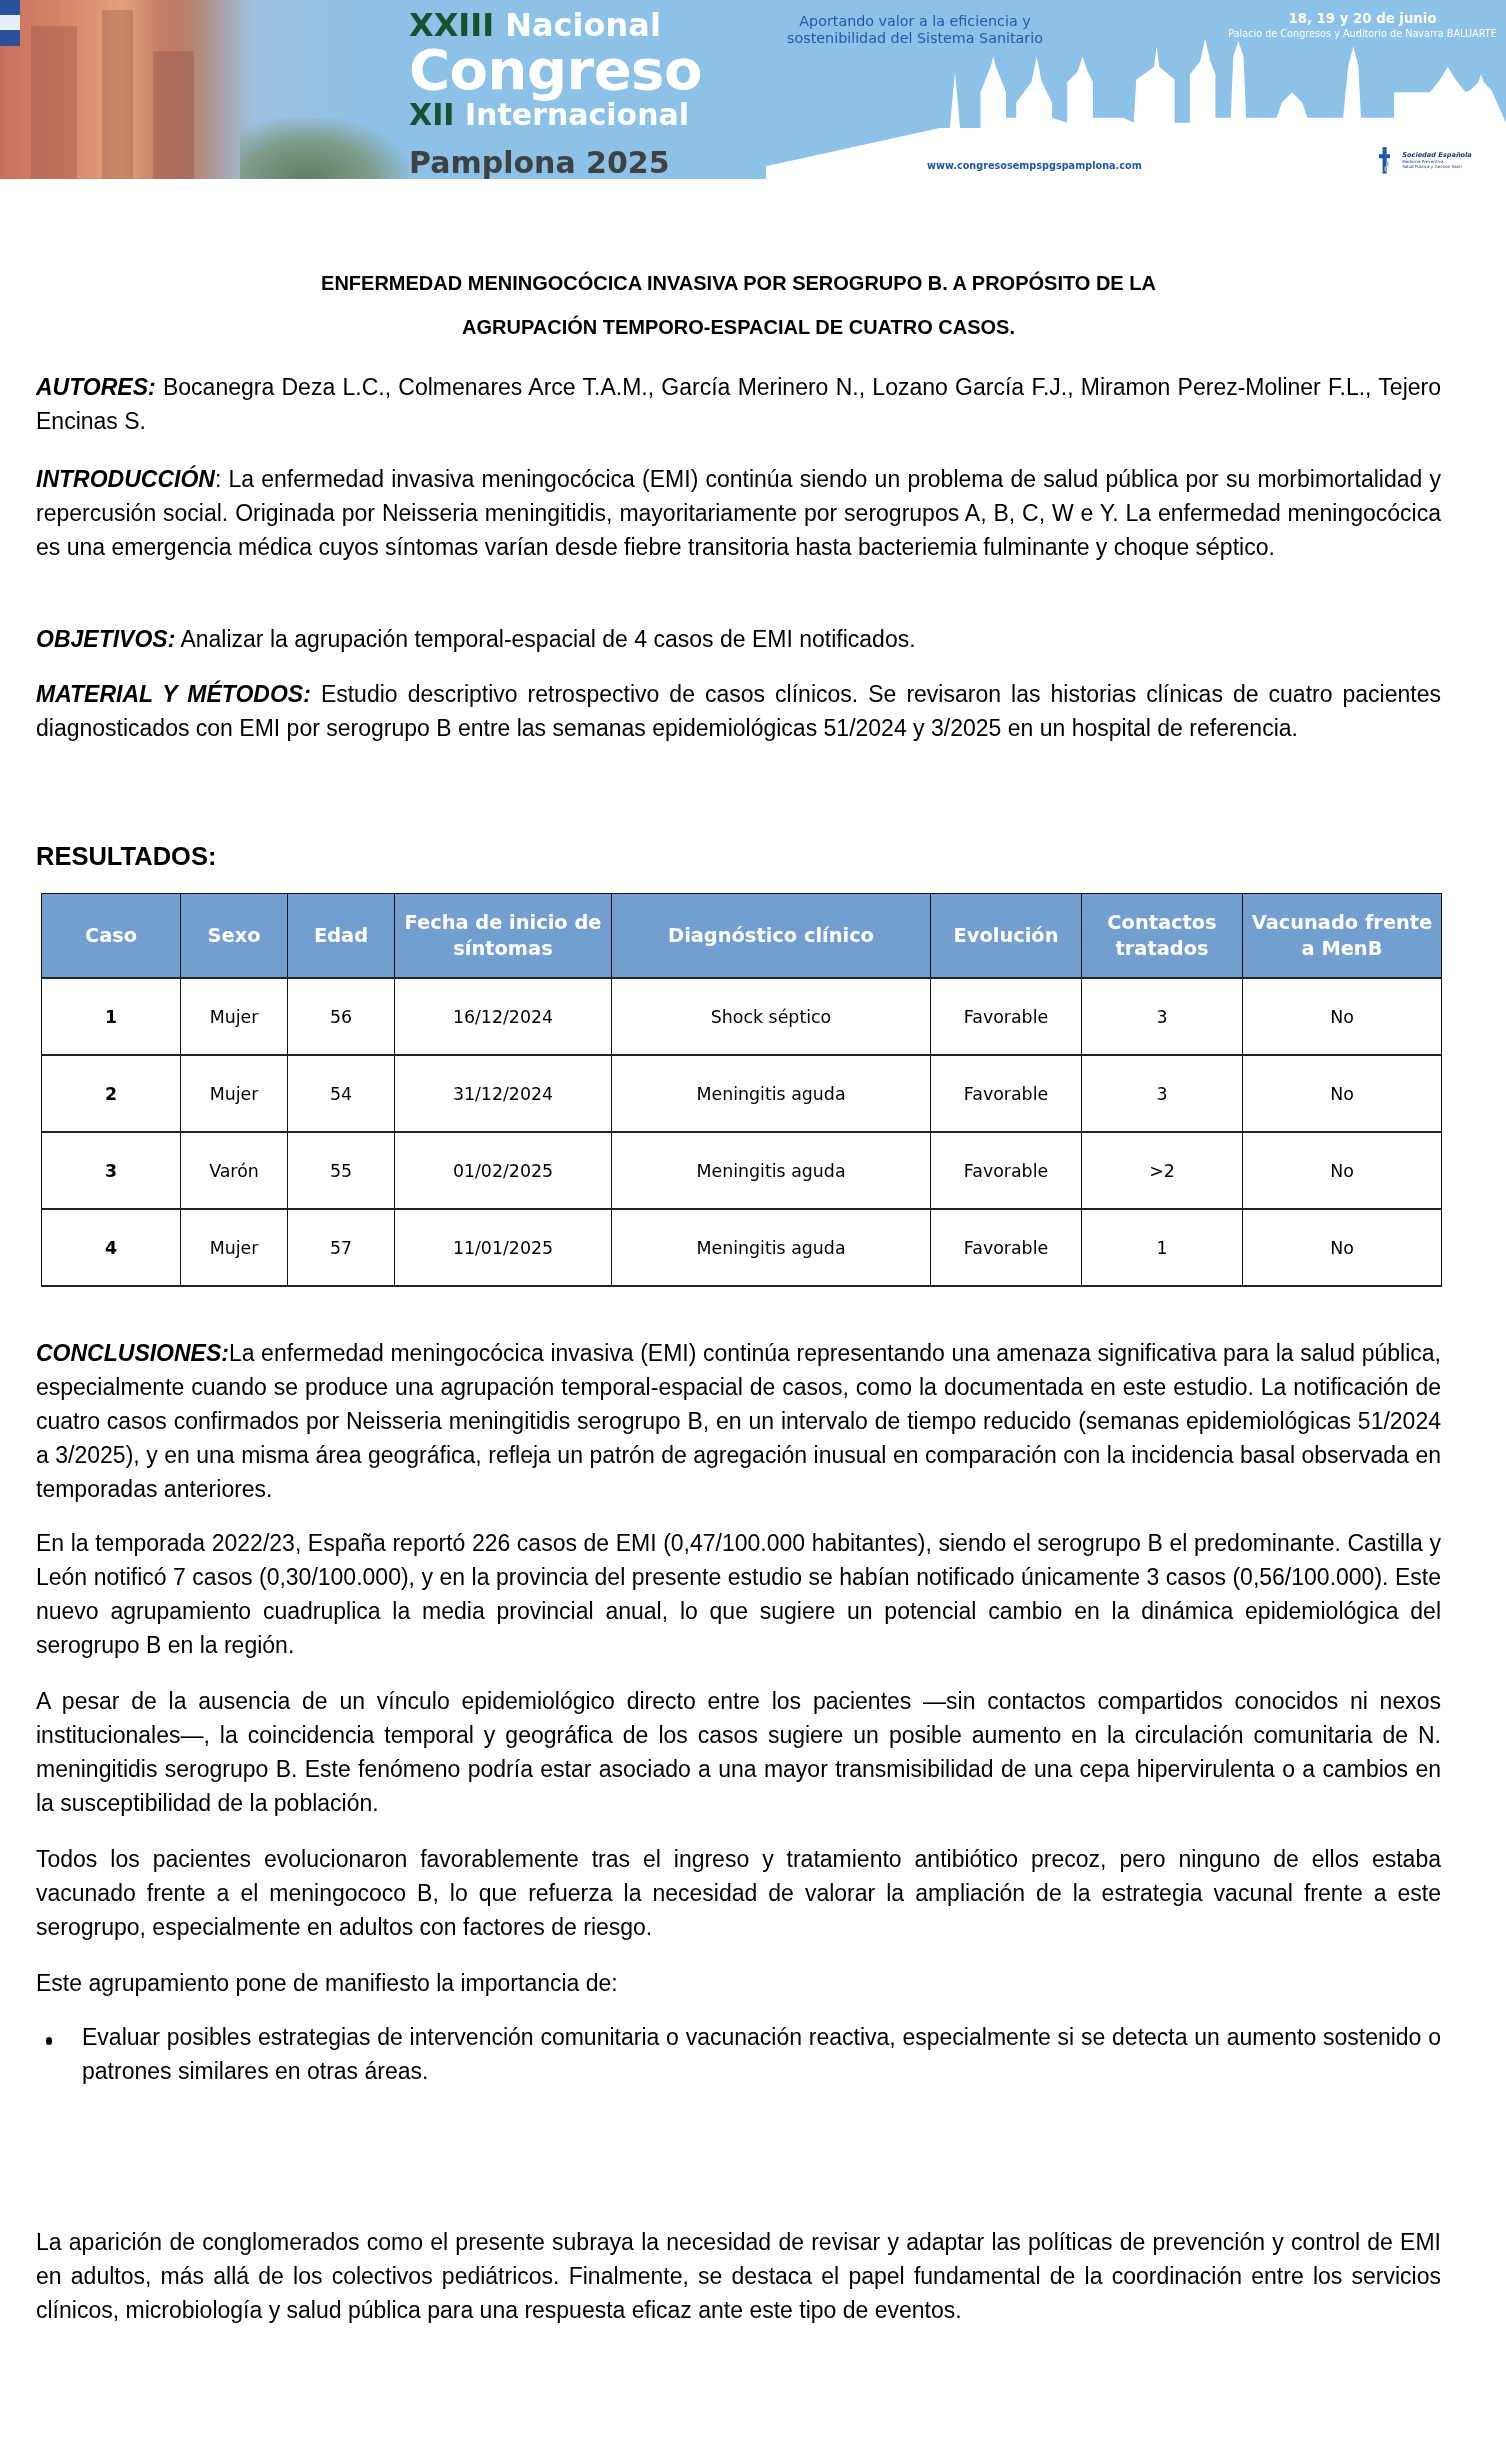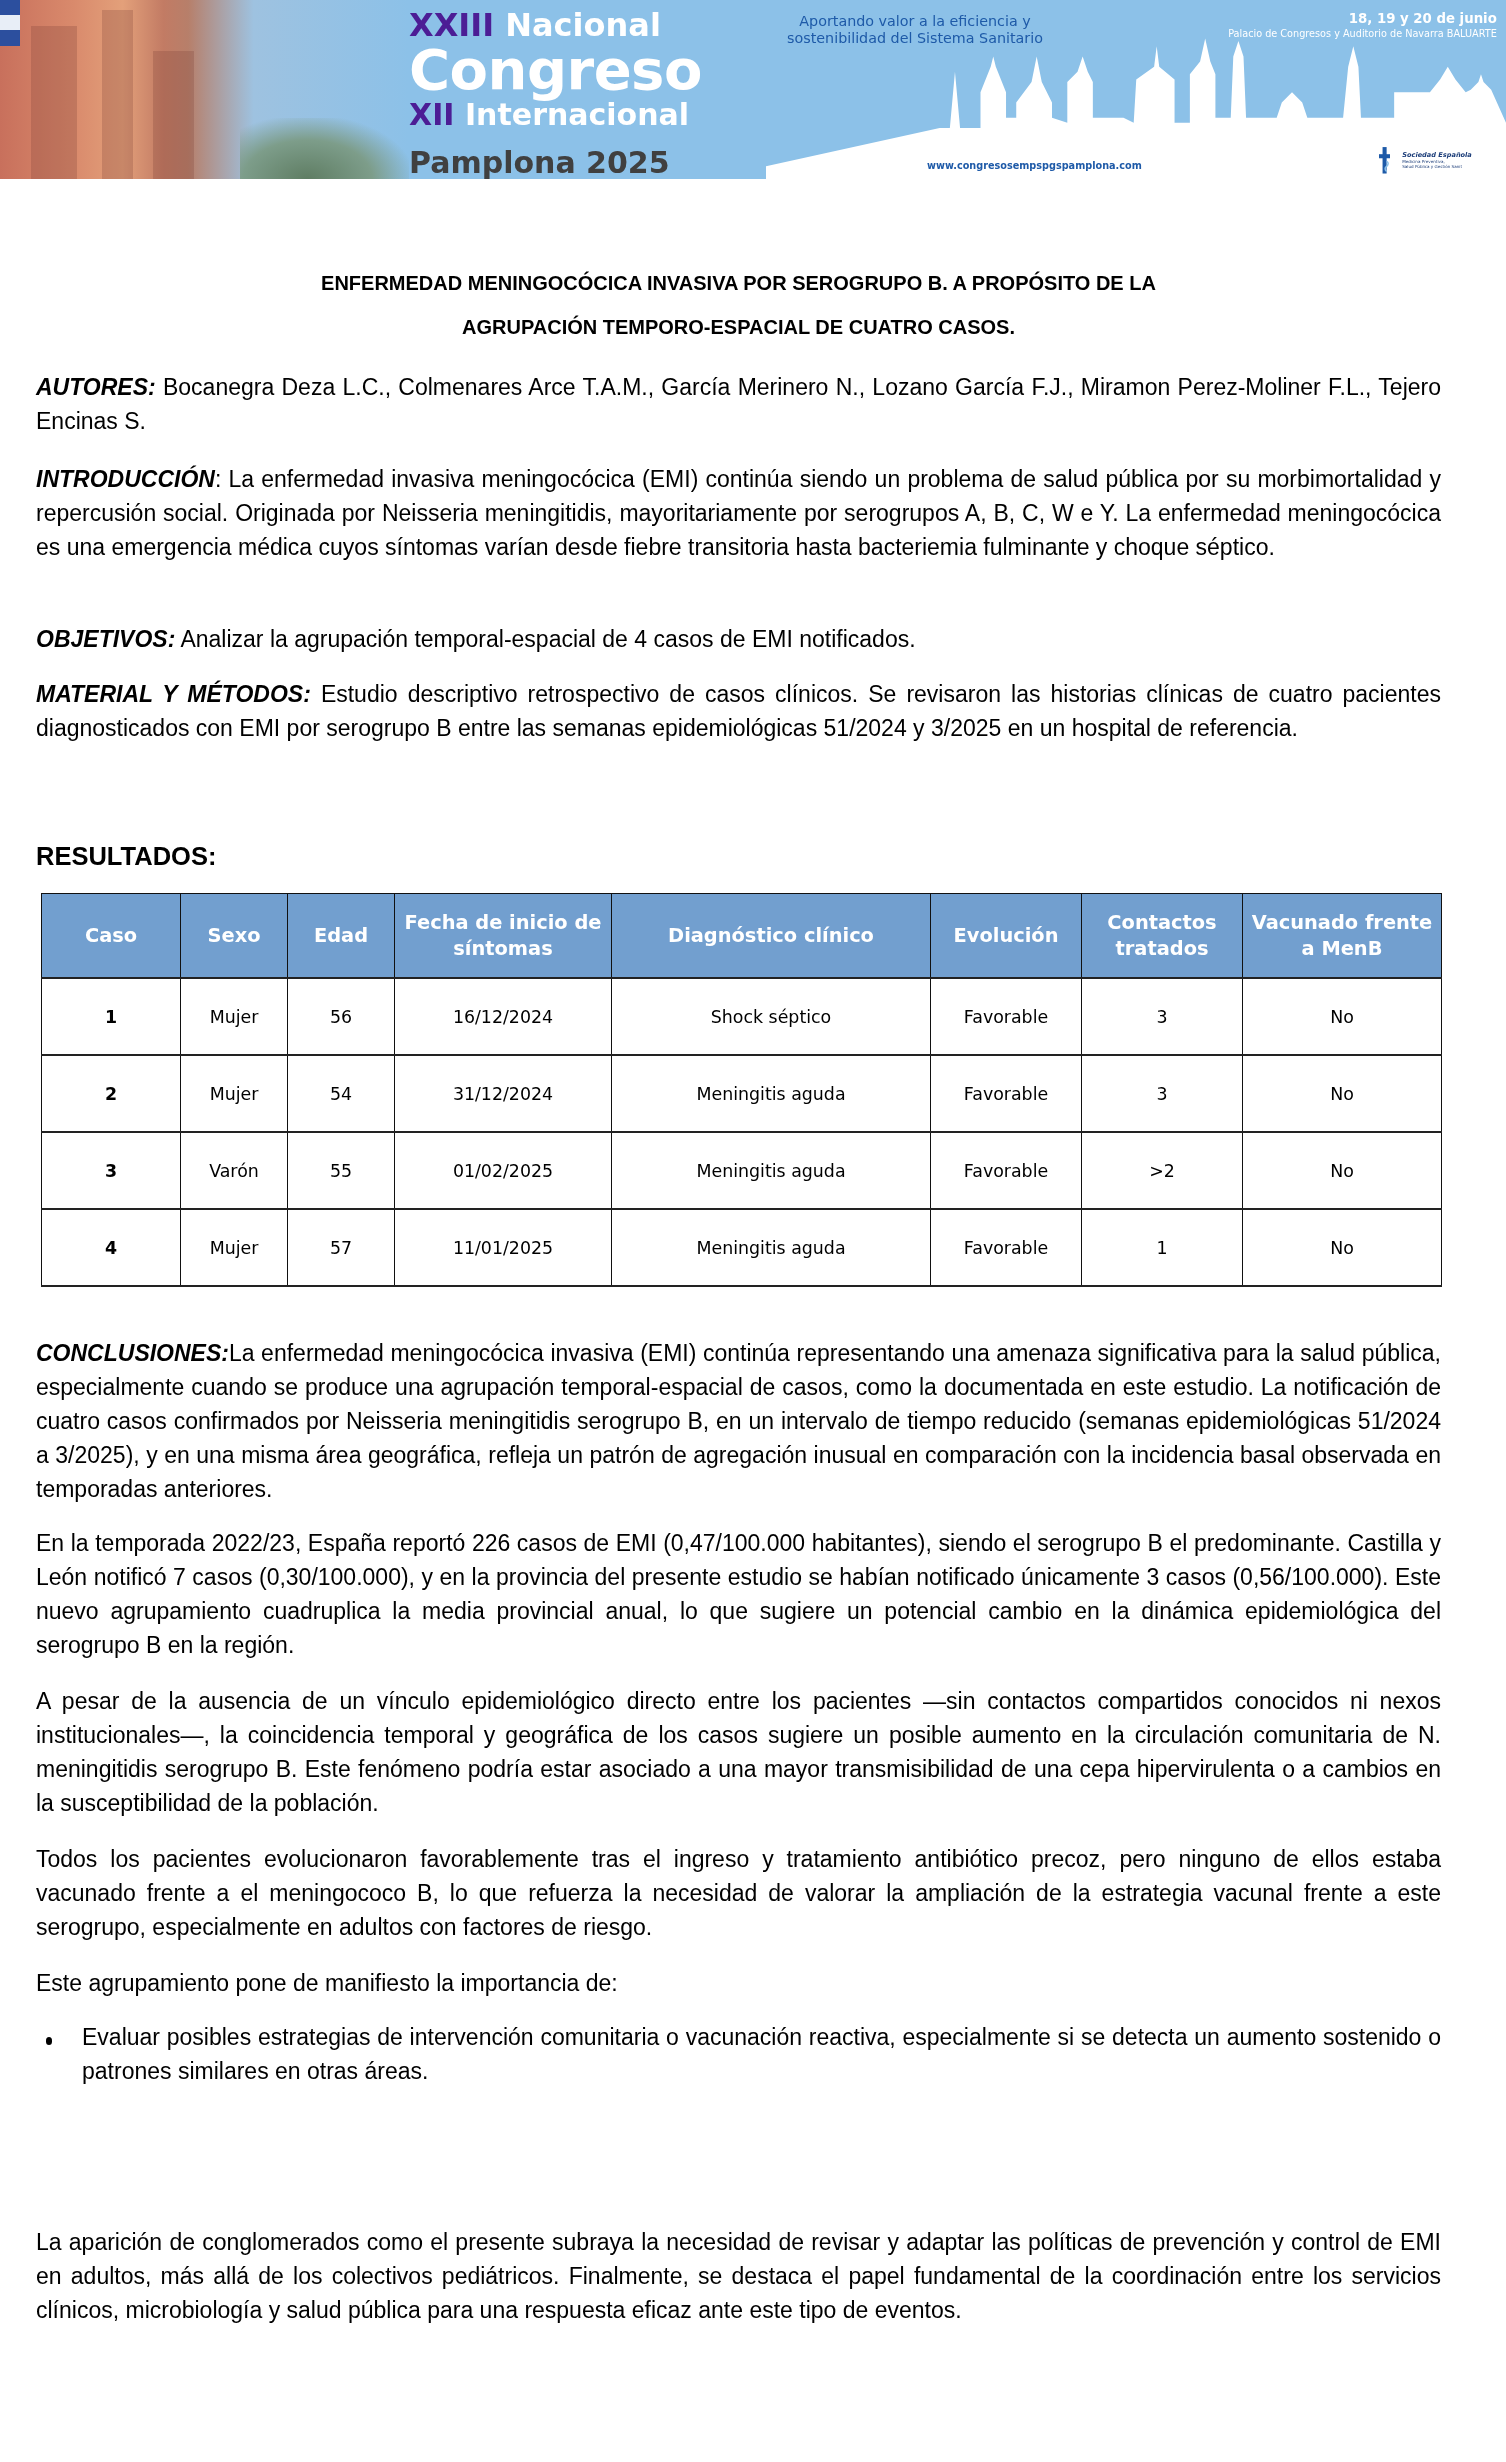--- a/index.html
+++ b/index.html
@@ -11,24 +11,24 @@
     background: linear-gradient(90deg, #c8705c 0%, #d98a6c 18%, #e3a07a 30%, #c27b64 40%, #b77f6a 46%, #9ec2e0 62%, #8cc1e8 100%); }
   .banner .photo .bldg { position: absolute; bottom: 0; background: rgba(120,60,50,0.25); }
   .banner .photo .trees { position: absolute; left: 240px; bottom: 0; width: 169px; height: 61px;
     background: radial-gradient(ellipse at 40% 100%, #5f7d63 0%, #7d9d8a 45%, rgba(140,193,232,0) 75%); }
   .banner .photo .flag { position: absolute; left: 0; top: 0; width: 20.4px; height: 46px; background: linear-gradient(#2c4f9e 0 33%, #e8eef7 33% 66%, #2c4f9e 66%); }
   .banner .congress { position: absolute; left: 409px; top: 9.2px; font-family: "DejaVu Sans", sans-serif; font-weight: bold; line-height: 1; }
   .banner .congress .l1 { font-size: 32px; }
   .banner .congress .l2 { font-size: 56px; color: #ffffff; letter-spacing: -0.5px; margin-top: 1px; }
   .banner .congress .l3 { font-size: 30px; margin-top: 2px; }
   .banner .congress .l4 { font-size: 30px; color: #404040; margin-top: 18px; }
-  .banner .congress .dark { color: #4c1d95; }
+  .banner .congress .dark { color: #14532d; }
   .banner .congress .white { color: #ffffff; }
   .banner .tagline { position: absolute; left: 782px; top: 12.8px; font-family: "DejaVu Sans", sans-serif; font-size: 14.3px; color: #1e5aa8; line-height: 1.2; text-align: center; width: 266px; }
-  .banner .dates { position: absolute; right: 10.2px; top: 11.2px; text-align: right; color: #ffffff; font-family: "DejaVu Sans", sans-serif; }
+  .banner .dates { position: absolute; right: 10.2px; top: 11.2px; text-align: center; color: #ffffff; font-family: "DejaVu Sans", sans-serif; }
   .banner .dates .d1 { font-size: 13.3px; font-weight: bold; }
   .banner .dates .d2 { font-size: 9.7px; margin-top: 2px; }
   .banner .skyline { position: absolute; left: 766px; bottom: 0; width: 740px; height: 143px; }
   .banner .url { position: absolute; left: 927px; top: 160px; font-family: "DejaVu Sans", sans-serif; font-size: 9.7px; font-weight: bold; color: #1e5aa8; }
   .banner .society { position: absolute; left: 1379px; top: 147px; display: flex; align-items: center; gap: 12px; }
   .banner .society .mark { width: 11.2px; height: 26.6px; position: relative; }
   .banner .society .name { font-family: "DejaVu Sans", sans-serif; font-size: 6.6px; font-weight: bold; font-style: italic; color: #1e3f7a; }
   .banner .society .sub { font-family: "DejaVu Sans", sans-serif; font-size: 4.1px; color: #1e3f7a; }
   .title { position: absolute; left: 36px; top: 261px; width: 1405px; text-align: center; font-weight: bold; font-size: 20px; line-height: 44px; }
   .para { position: absolute; left: 36px; width: 1405px; font-size: 23px; line-height: 34px; text-align: justify; }

